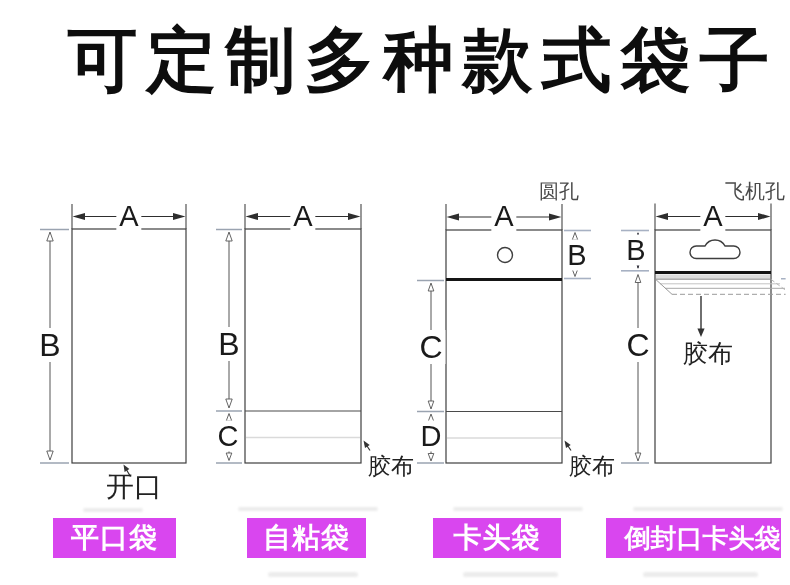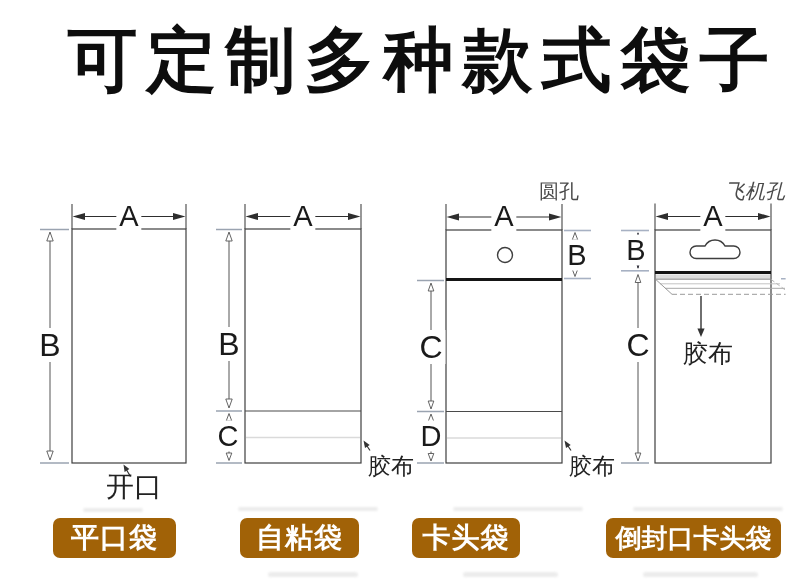--- a/index.html
+++ b/index.html
@@ -18,22 +18,22 @@
     color:#1a1a1a; line-height:1; white-space:nowrap; text-align:center;
   }
   .onln { background:#ffffff; padding:1px 3px; }
   .dim  { font-size:29px; }
   .dimL { font-size:32px; }
   .dimS { font-size:26px; }
   .ann  { font-size:23px; color:#222; }
   .annL { font-size:28px; color:#222; }
   .holeLbl { font-size:20px; color:#4a4a4a; }
   .btn {
-    position:absolute; top:518px; height:40px; background:#a16207;
-    border-radius:7px; color:#ffffff; font-weight:bold; font-size:28px;
+    position:absolute; top:518px; height:40px; background:#d946ef;
+    border-radius:0; color:#ffffff; font-weight:bold; font-size:28px;
     display:flex; align-items:center; justify-content:center; letter-spacing:1px;
   }
   .smudge { position:absolute; background:#ececec; border-radius:4px; filter:blur(1px); }
 </style>
 </head>
 <body>
 
 <div class="stage">
 
   <div class="title">可定制多种款式袋子</div>
@@ -136,21 +136,21 @@
       <line x1="593" y1="463" x2="621" y2="463" stroke="#9aa3b0" stroke-width="1.5"></line>
       <line x1="610" y1="275.5" x2="610" y2="460" stroke="#555" stroke-width="1"></line>
       <polygon points="610,274.5 607.2,282.5 612.8,282.5" fill="#ffffff" stroke="#555" stroke-width="0.9"></polygon>
       <polygon points="610,461 607.2,453 612.8,453" fill="#ffffff" stroke="#555" stroke-width="0.9"></polygon>
       <line x1="673" y1="296" x2="673" y2="329.5" stroke="#333" stroke-width="1.4"></line>
       <polygon points="673,337 669.4,328.5 676.6,328.5" fill="#333"></polygon>
     </g>
   </svg>
 
   <div class="lbl holeLbl" style="left:531px; top:191px;text-align:right;">圆孔</div>
-  <div class="lbl holeLbl" style="left:727px; top:191px;font-style:italic;">飞机孔</div>
+  <div class="lbl holeLbl" style="left:727px; top:191px;">飞机孔</div>
 
   <div class="lbl dim onln" style="left:101px; top:216px;">A</div>
   <div class="lbl dimL onln" style="left:22px; top:345px;">B</div>
   <div class="lbl annL" style="left:106px; top:487px;">开口</div>
 
   <div class="lbl dim onln" style="left:275px; top:216px;">A</div>
   <div class="lbl dimL onln" style="left:201px; top:344px;">B</div>
   <div class="lbl dim onln" style="left:200px; top:436px;">C</div>
   <div class="lbl ann" style="left:363px; top:466px;">胶布</div>
 
@@ -160,23 +160,23 @@
   <div class="lbl dim onln" style="left:403px; top:436px;">D</div>
   <div class="lbl ann" style="left:564px; top:466px;">胶布</div>
 
   <div class="lbl dim onln" style="left:685px; top:216px;">A</div>
   <div class="lbl dim onln" style="left:608px; top:250px;">B</div>
   <div class="lbl dimL onln" style="left:610px; top:345px;">C</div>
   <div class="lbl dimS onln" style="left:770px; top:286px;">D</div>
   <div class="lbl annL" style="left:680px; top:353px; font-size:25px;">胶布</div>
 
   <div class="btn" style="left:25px;  width:123px;">平口袋</div>
-  <div class="btn" style="left:212px; width:119px;">自粘袋</div>
-  <div class="btn" style="left:384px; width:108px;">卡头袋</div>
-  <div class="btn" style="left:578px; width:175px; font-size:26px; letter-spacing:0;">倒封口卡头袋</div>
+  <div class="btn" style="left:219px; width:119px;">自粘袋</div>
+  <div class="btn" style="left:405px; width:128px;">卡头袋</div>
+  <div class="btn" style="left:578px; width:157px; font-size:26px; letter-spacing:0;padding-left:18px;">倒封口卡头袋</div>
 
   <div class="smudge" style="left:55px;  top:508px; width:60px;  height:4px;"></div>
   <div class="smudge" style="left:210px; top:507px; width:140px; height:4px;"></div>
   <div class="smudge" style="left:425px; top:507px; width:130px; height:4px;"></div>
   <div class="smudge" style="left:605px; top:507px; width:150px; height:4px;"></div>
   <div class="smudge" style="left:240px; top:572px; width:90px;  height:5px;"></div>
   <div class="smudge" style="left:435px; top:572px; width:95px;  height:5px;"></div>
   <div class="smudge" style="left:615px; top:572px; width:115px; height:5px;"></div>
 
 </div>

